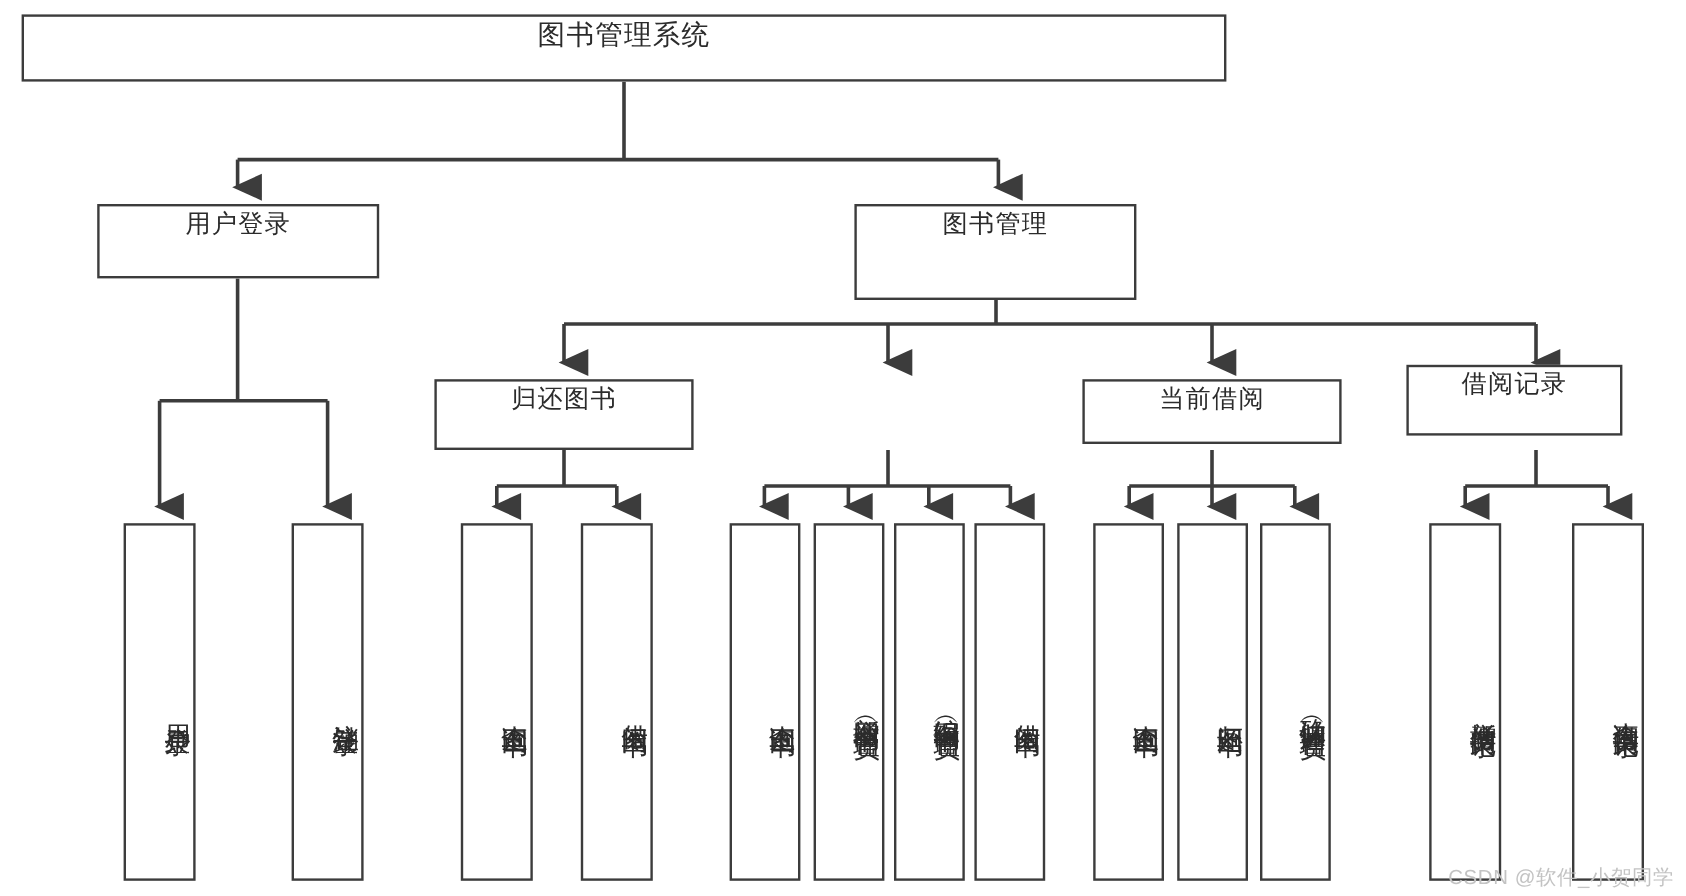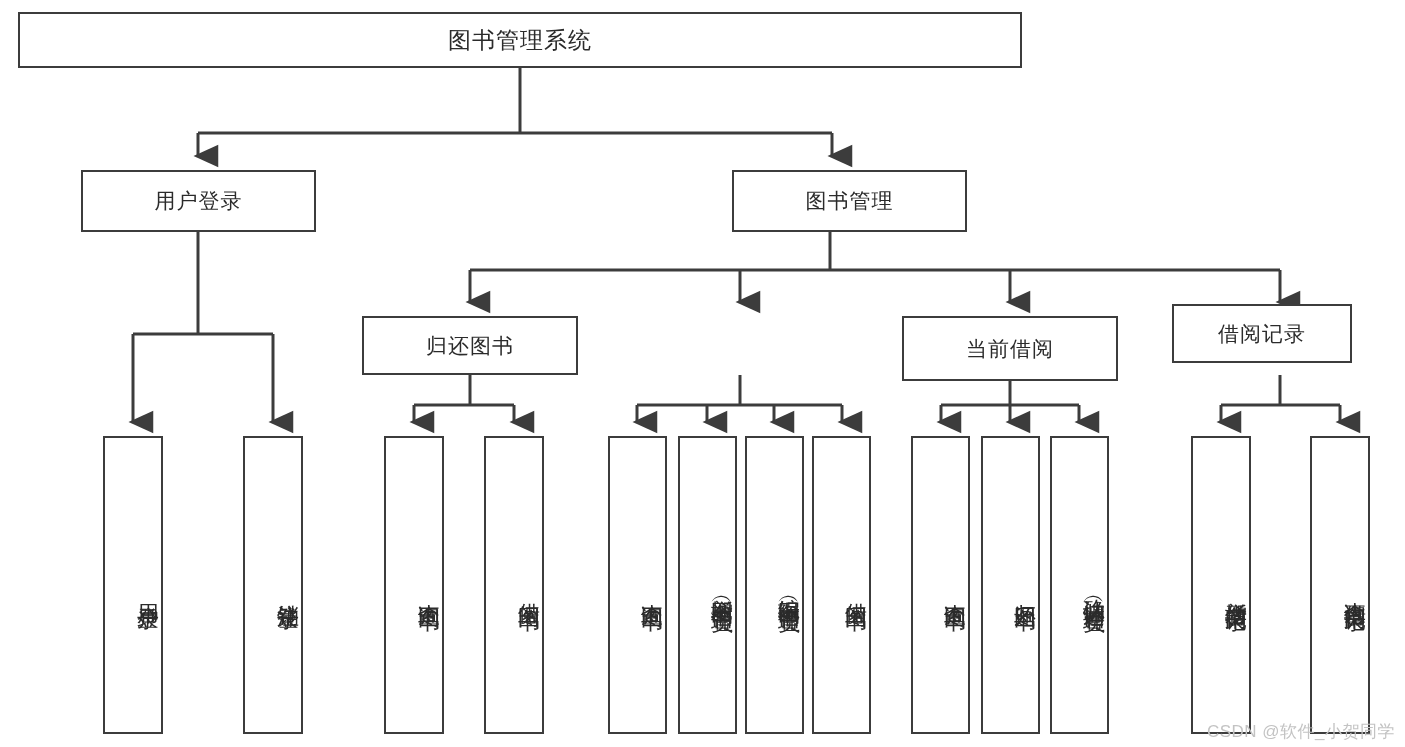--- a/index.html
+++ b/index.html
@@ -24,21 +24,21 @@
     width: 1405px;
     height: 747px;
     pointer-events: none;
   }
   .node {
     position: absolute;
     box-sizing: border-box;
     border: 2px solid #3c3c3c;
     background: #ffffff;
     display: flex;
-    align-items: center;
+    align-items: flex-start;
     justify-content: center;
     color: #2b2b2b;
   }
   .node.horiz {
     font-size: 21px;
     letter-spacing: 1px;
   }
   .node.vert {
     writing-mode: vertical-rl;
     text-orientation: upright;
@@ -124,28 +124,28 @@
     </g>
   </svg>
 
   <div class="node horiz root" style="left:18px; top:12px; width:1004px; height:56px;">
     <span class="label">图书管理系统</span>
   </div>
 
   <div class="node horiz" style="left:81px; top:170px; width:235px; height:62px;">
     <span class="label">用户登录</span>
   </div>
-  <div class="node horiz" style="left:732px; top:170px; width:235px; height:62px;">
+  <div class="node horiz" style="left:712px; top:170px; width:235px; height:80px;">
     <span class="label">图书管理</span>
   </div>
 
   <div class="node horiz" style="left:362px; top:316px; width:216px; height:59px;">
     <span class="label">归还图书</span>
   </div>
-  <div class="node horiz" style="left:902px; top:316px; width:216px; height:65px;">
+  <div class="node horiz" style="left:902px; top:316px; width:216px; height:54px;">
     <span class="label">当前借阅</span>
   </div>
   <div class="node horiz" style="left:1172px; top:304px; width:180px; height:59px;">
     <span class="label">借阅记录</span>
   </div>
 
   <div class="node vert" style="left:103px; top:436px; width:60px; height:298px;">
     <span class="label">用户登录</span>
   </div>
   <div class="node vert" style="left:243px; top:436px; width:60px; height:298px;">

